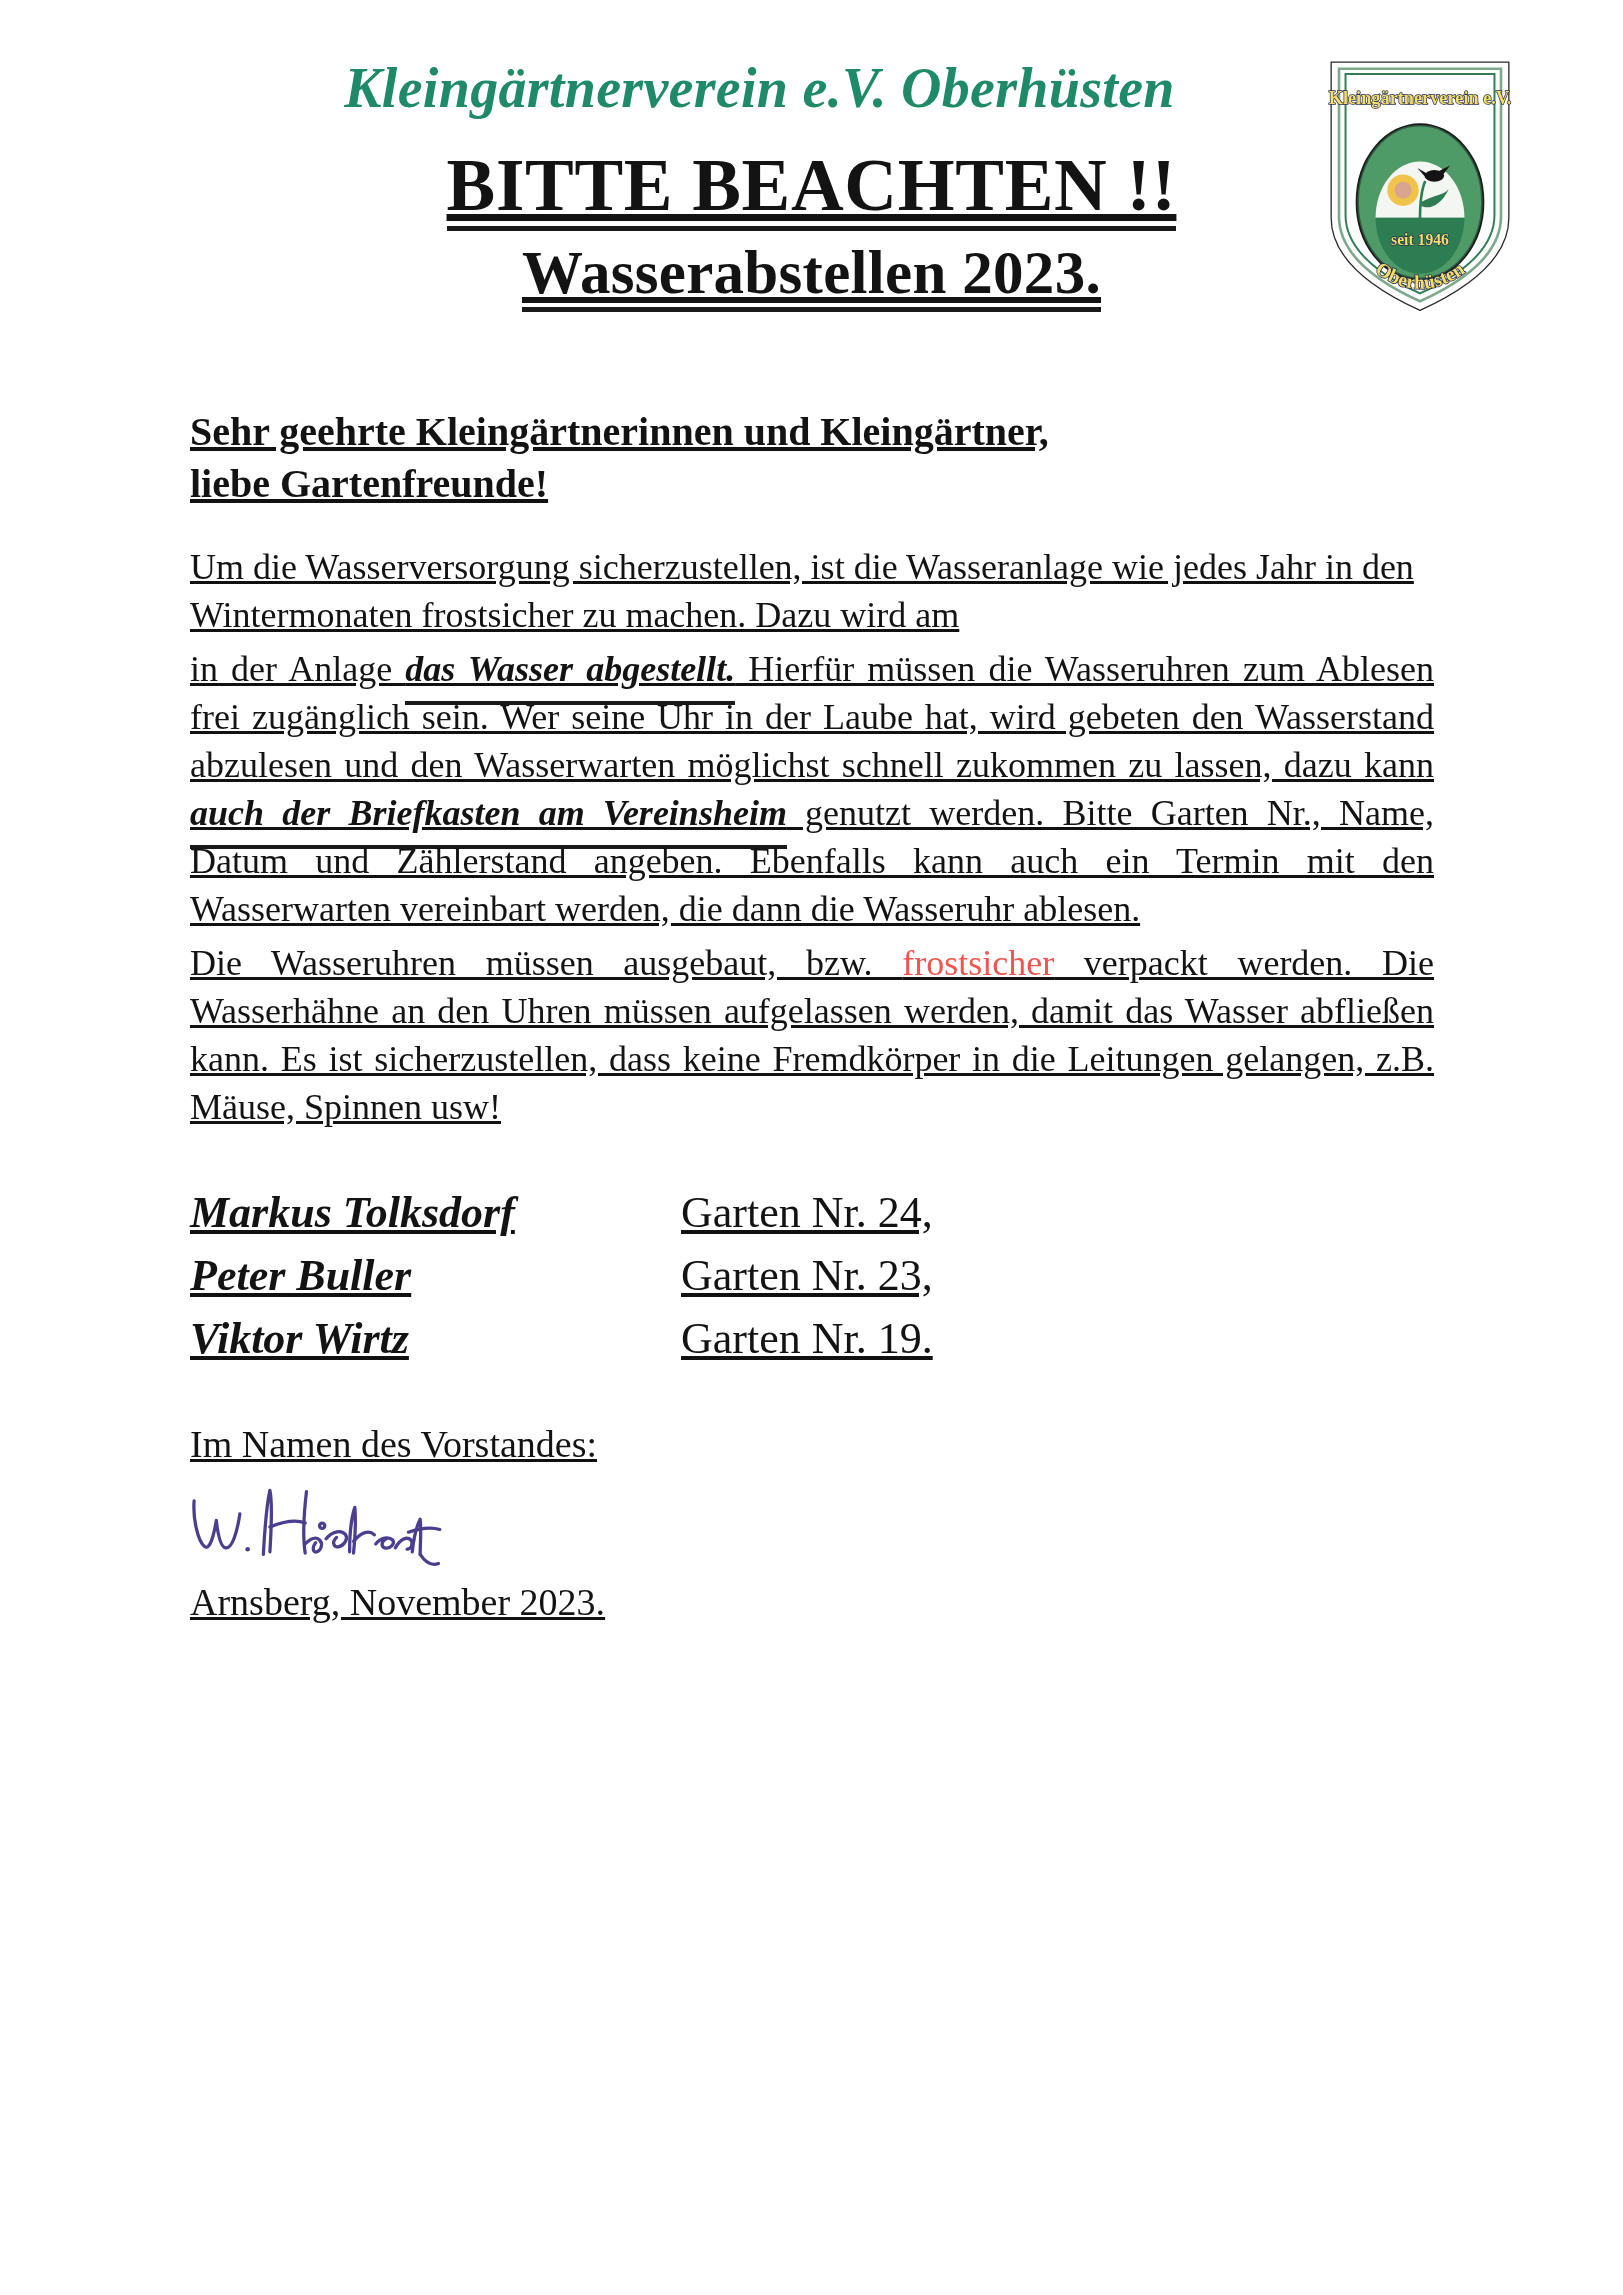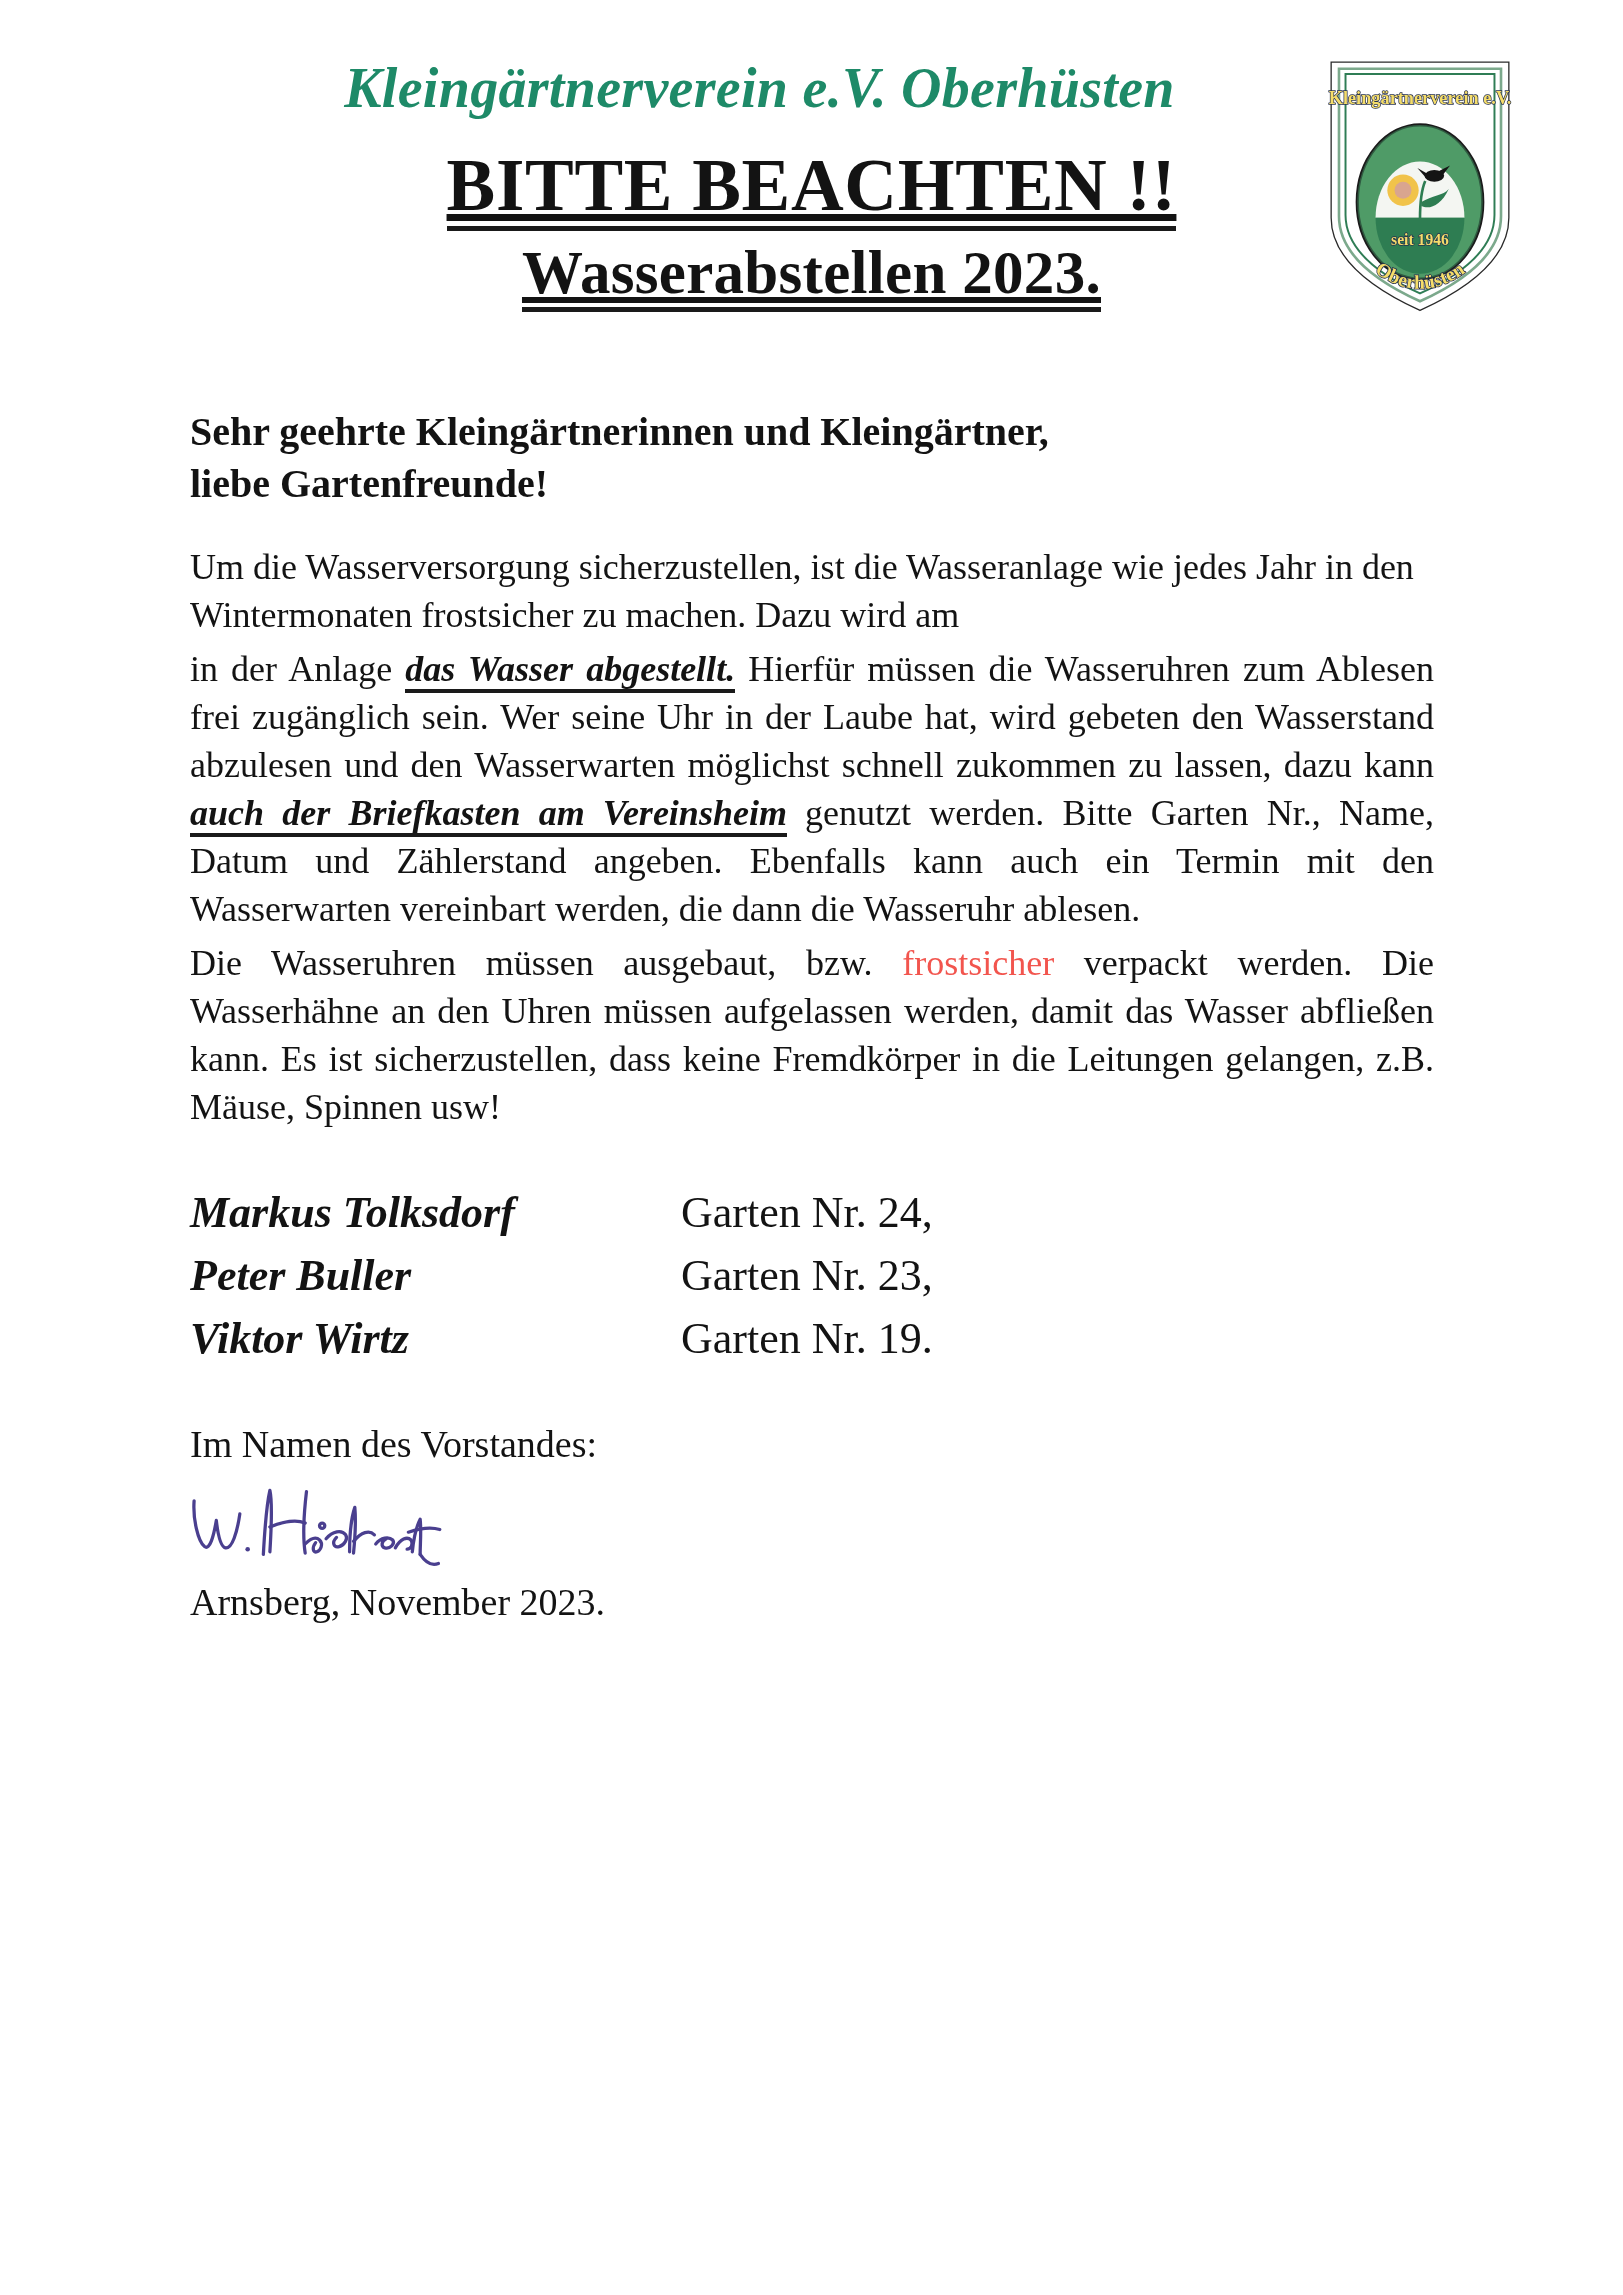--- a/index.html
+++ b/index.html
@@ -85,20 +85,21 @@
     letter-spacing: 0.3px;
     text-decoration: underline;
   }
 
   
   .body-wrap {
     position: absolute;
     top: 406px;
     left: 190px;
     width: 1244px;
+    text-decoration: underline;
   }
   .salutation {
     font-size: 40px;
     font-weight: bold;
     line-height: 1.30;
     margin: 0 0 34px 0;
     color: #131313;
   }
   p.para {
     font-size: 36px;
@@ -123,21 +124,21 @@
     border-bottom: 4.6px solid #f2554e;
     padding-bottom: 0.7px;
   }
   .dates-line-1 { width: 916px; text-align: center; }
   .dates-line-2 { margin-top: 30px; }
 
   .u-bi {
     font-weight: bold;
     font-style: italic;
     border-bottom: 4.6px solid #1a1a1a;
-    padding-bottom: 0;
+    padding-bottom: 12px;
     margin-top: 20px;
   }
   .red { color: #f2554e; }
 
   .gap-before { margin-top: 29px; }
 
   
   .sign-table {
     margin-top: 52px;
     border-collapse: collapse;

